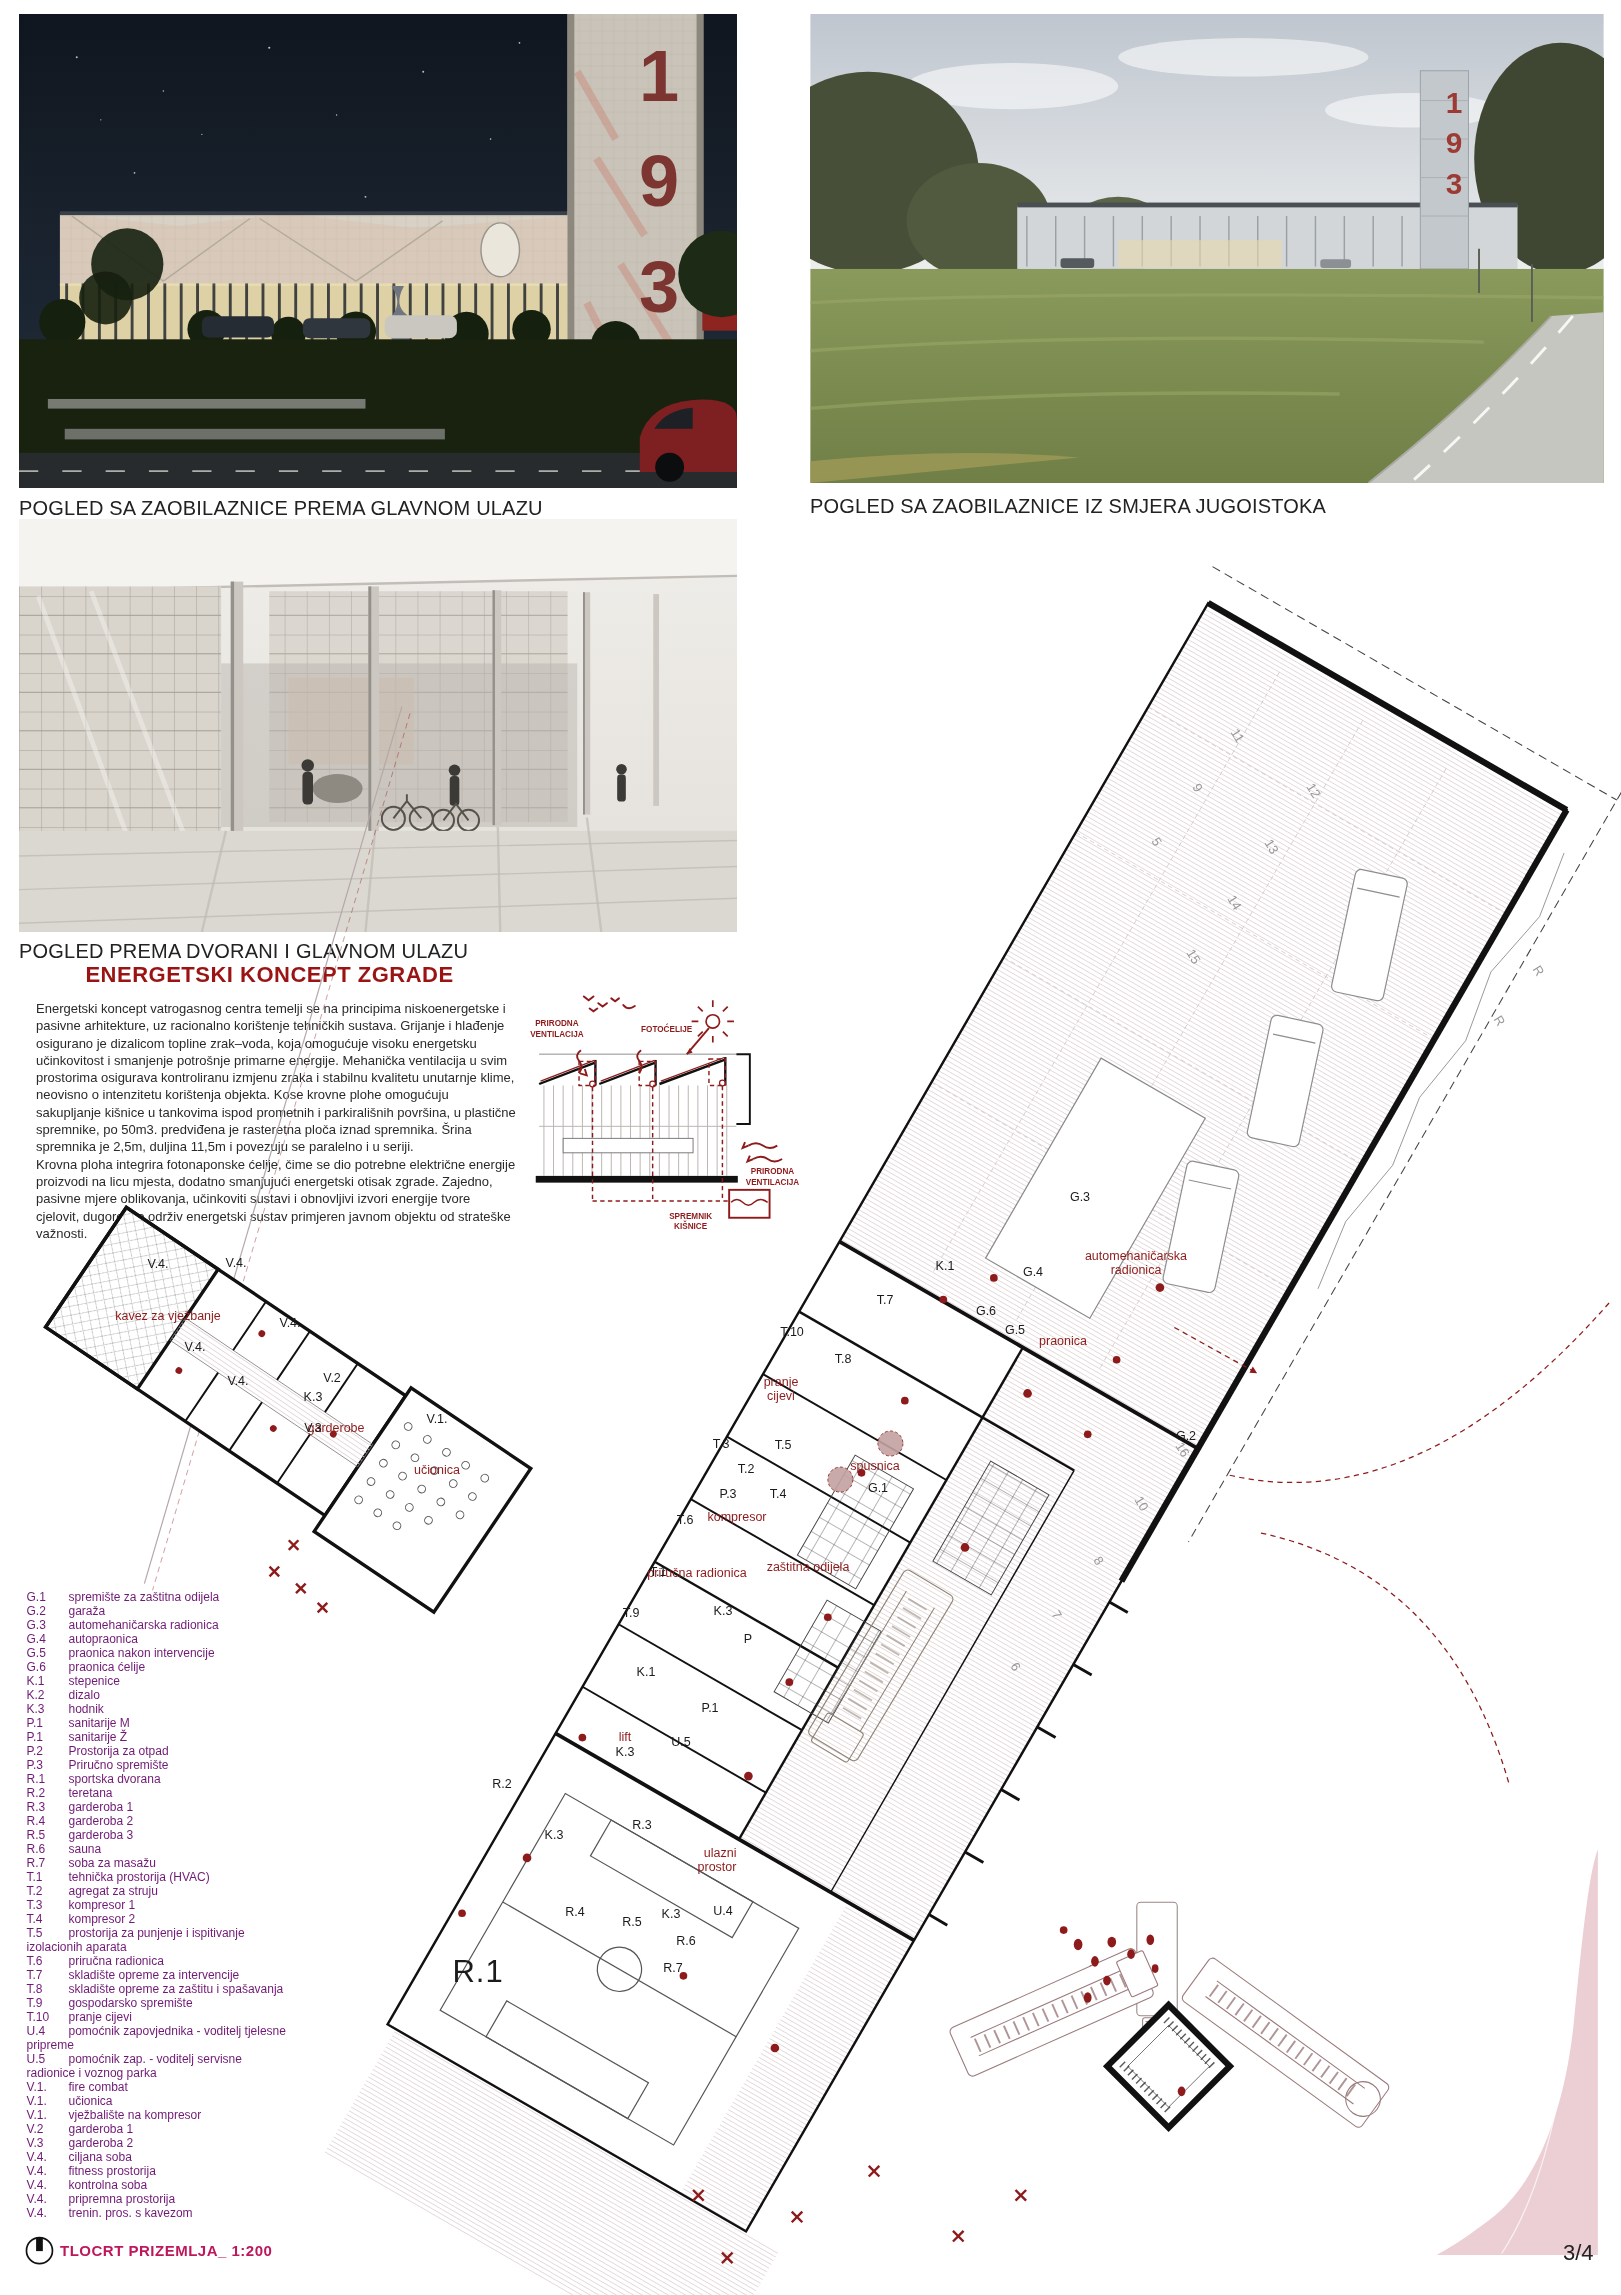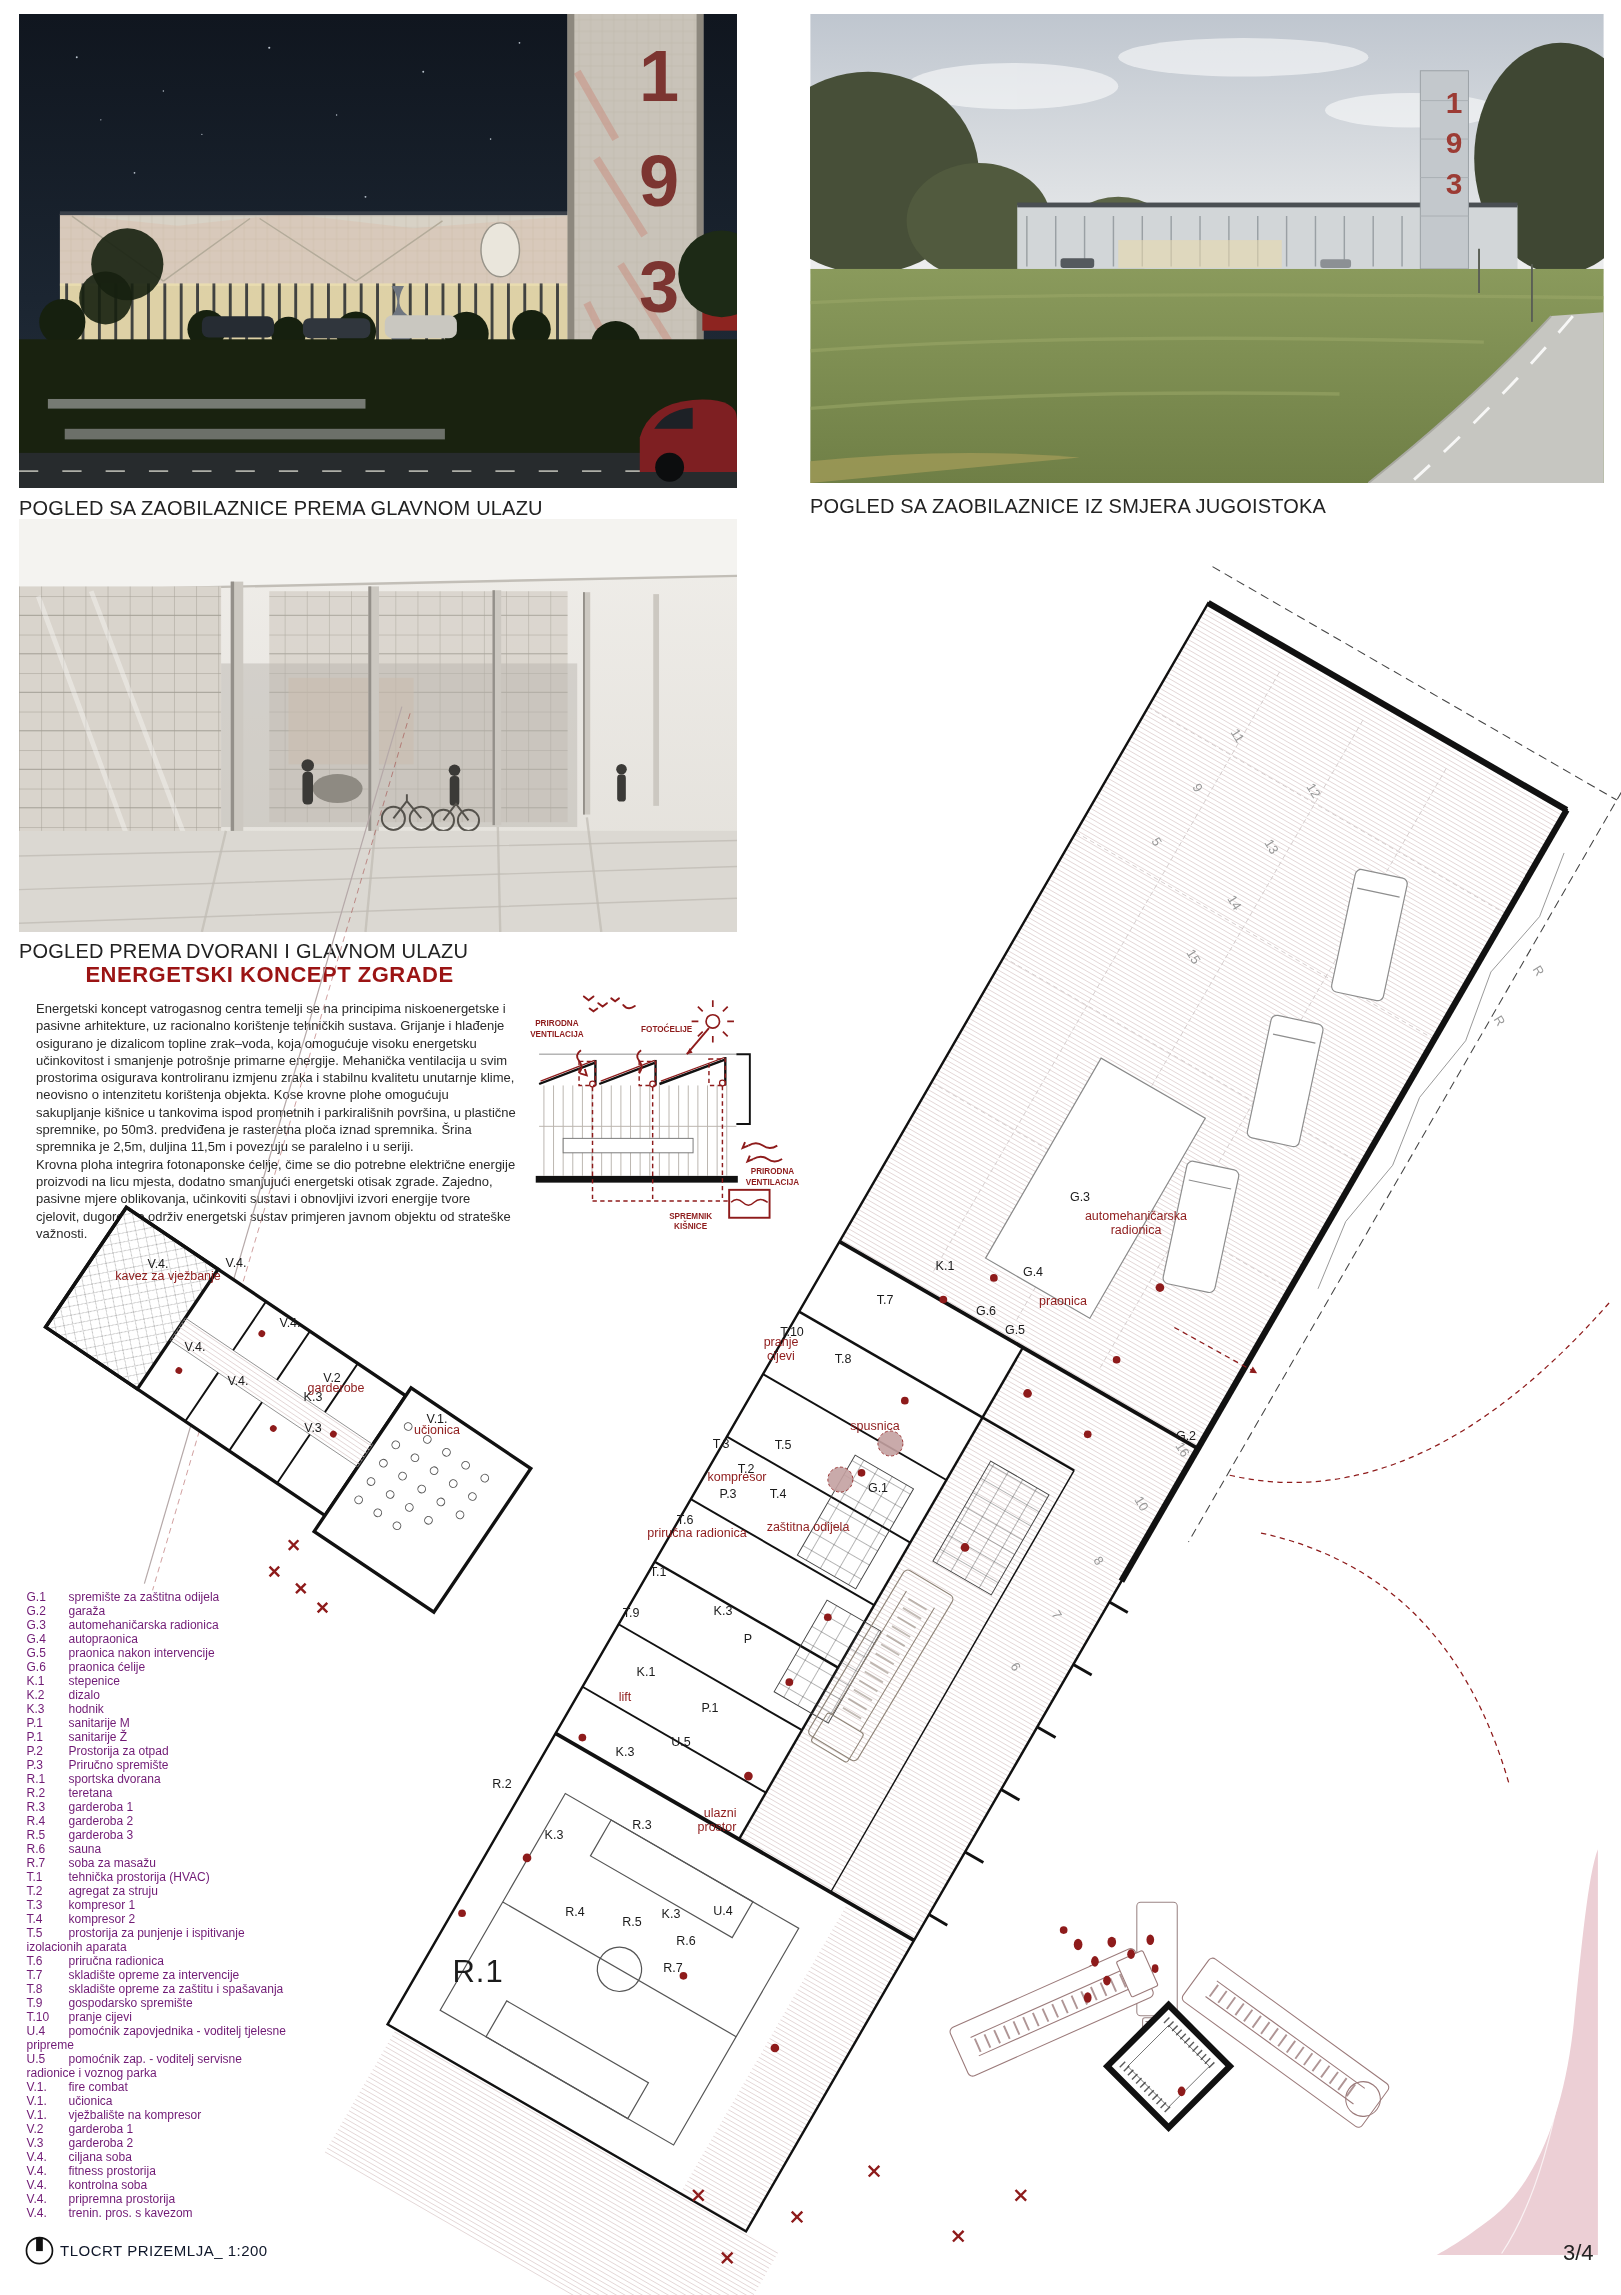--- a/index.html
+++ b/index.html
@@ -11,24 +11,24 @@
     font-size:22px;font-weight:bold;color:#9b1414;letter-spacing:0.5px;}
   #energy-text{position:absolute;left:36px;top:1000px;width:481px;font-size:13px;line-height:17.3px;color:#2a2a2a;}
   #energy-text p{margin:0;}
   #legend{position:absolute;left:26.5px;top:1590px;width:262px;font-size:12px;line-height:14px;color:#701a75;}
   .lg-row{display:block;}
   .lg-code{display:inline-block;width:42px;vertical-align:top;}
   #label-layer{position:absolute;left:0;top:0;width:1621px;height:2295px;pointer-events:none;}
   .pl{position:absolute;transform:translate(-50%,-50%);font-size:12.5px;line-height:1.12;
       white-space:pre-line;text-align:center;}
   .pl.b{color:#1b1b1b;}
-  .pl.r{color:#8e1b1b;}
+  .pl.r{color:#8e1b1b;margin-top:40px;}
   .pl.big{color:#1b1b1b;font-size:31px;letter-spacing:1px;font-weight:400;}
   .pl.g{color:#9a9a9a;font-size:13px;transform:translate(-50%,-50%) rotate(58deg);}
-  #scale-line{position:absolute;left:60px;top:2242px;font-size:15px;letter-spacing:0.5px;color:#0f172a;}
+  #scale-line{position:absolute;left:60px;top:2242px;font-size:15px;letter-spacing:0.5px;color:#be185d;font-weight:bold;}
   #page-num{position:absolute;left:1563px;top:2240px;font-size:22px;color:#222;}
   svg{display:block;}
 </style>
 </head>
 <body>
 
 <div id="sheet">
 
   <svg class="abs" style="left:19px;top:14.4px" width="718" height="474" viewBox="0 0 1492 985">
     <defs>

